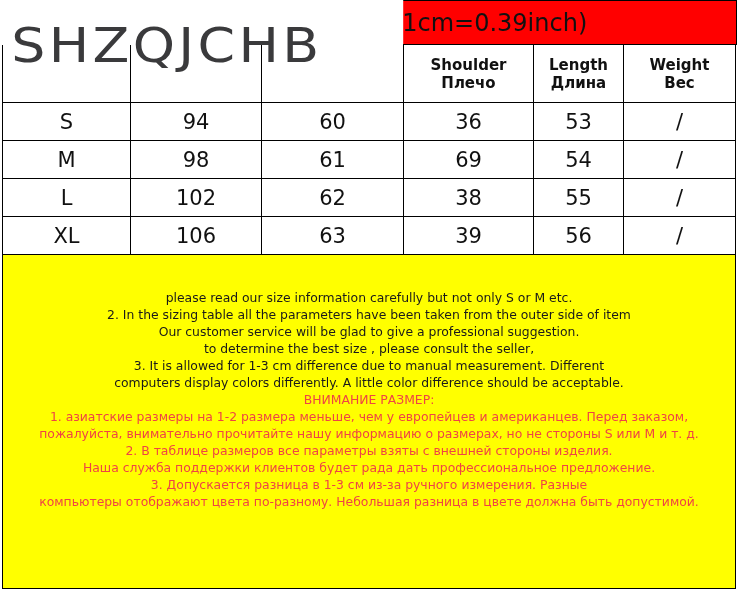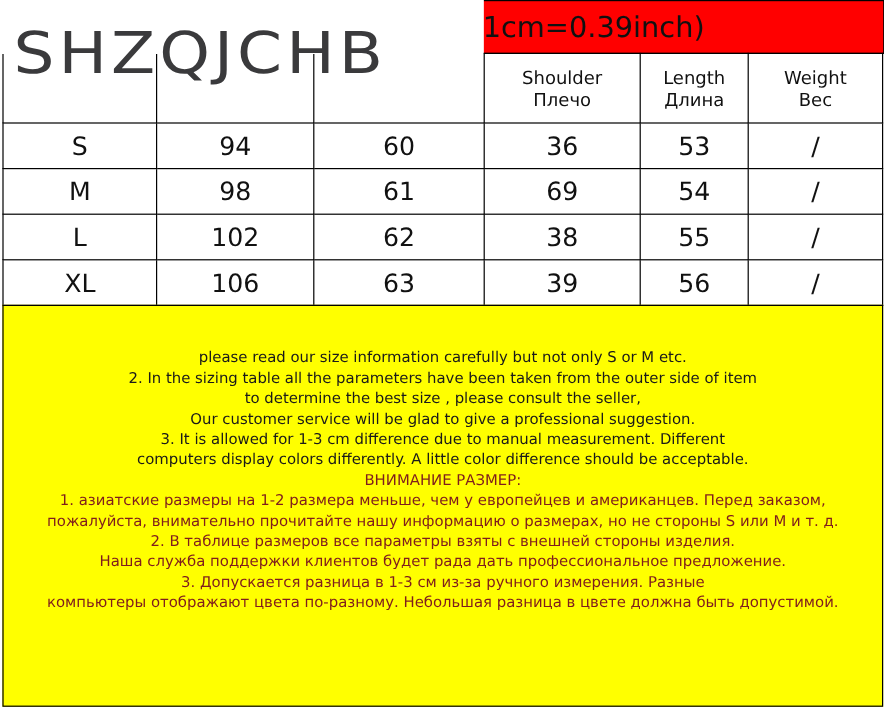--- a/index.html
+++ b/index.html
@@ -23,38 +23,38 @@
 
     table.size-table {
       position: absolute; left: 2px; top: 44px;
       border-collapse: collapse; table-layout: fixed;
     }
     table.size-table td, table.size-table th {
       border: 1.5px solid #000; text-align: center; vertical-align: middle;
       font-family: "DejaVu Sans", sans-serif;
     }
     table.size-table th {
-      font-size: 15px; font-weight: normal; line-height: 18px; height: 58px;
+      font-size: 15px; font-weight: bold; line-height: 18px; height: 58px;
       color: #111;
     }
     table.size-table th.blank { border-top: none; border-left: 1.5px solid #000; }
     table.size-table td {
       height: 38px; font-size: 21px; font-weight: normal; color: #111;
     }
 
     .notice {
       position: absolute; left: 2px; top: 254px; width: 734px; height: 335px;
       background: #ffff00; border: 1.5px solid #000;
       text-align: center; font-family: "DejaVu Sans", sans-serif;
       font-size: 12.4px; line-height: 17px;
       padding-top: 34px;
     }
     .notice .line { display: block; white-space: nowrap; }
     .notice .en { color: #1a1a1a; }
-    .notice .ru { color: #7f1d1d; }
+    .notice .ru { color: #ef4444; }
   </style>
 </head>
 <body>
 
 <div class="red-banner">
   <span>cm,1cm=0.39inch)</span>
 </div>
 
 <div class="logo">SHZQJCHB</div>
 
@@ -118,22 +118,22 @@
       <td>39</td>
       <td>56</td>
       <td>/</td>
     </tr>
   </tbody>
 </table>
 
 <div class="notice">
   <span class="line en">please read our size information carefully but not only S or M etc.</span>
   <span class="line en">2. In the sizing table all the parameters have been taken from the outer side of item</span>
+  <span class="line en">Our customer service will be glad to give a professional suggestion.</span>
   <span class="line en">to determine the best size , please consult the seller,</span>
-  <span class="line en">Our customer service will be glad to give a professional suggestion.</span>
   <span class="line en">3. It is allowed for 1-3 cm difference due to manual measurement. Different</span>
   <span class="line en">computers display colors differently. A little color difference should be acceptable.</span>
   <span class="line ru">ВНИМАНИЕ РАЗМЕР:</span>
   <span class="line ru">1. азиатские размеры на 1-2 размера меньше, чем у европейцев и американцев. Перед заказом,</span>
   <span class="line ru">пожалуйста, внимательно прочитайте нашу информацию о размерах, но не стороны S или M и т. д.</span>
   <span class="line ru">2. В таблице размеров все параметры взяты с внешней стороны изделия.</span>
   <span class="line ru">Наша служба поддержки клиентов будет рада дать профессиональное предложение.</span>
   <span class="line ru">3. Допускается разница в 1-3 см из-за ручного измерения. Разные</span>
   <span class="line ru">компьютеры отображают цвета по-разному. Небольшая разница в цвете должна быть допустимой.</span>
 </div>

